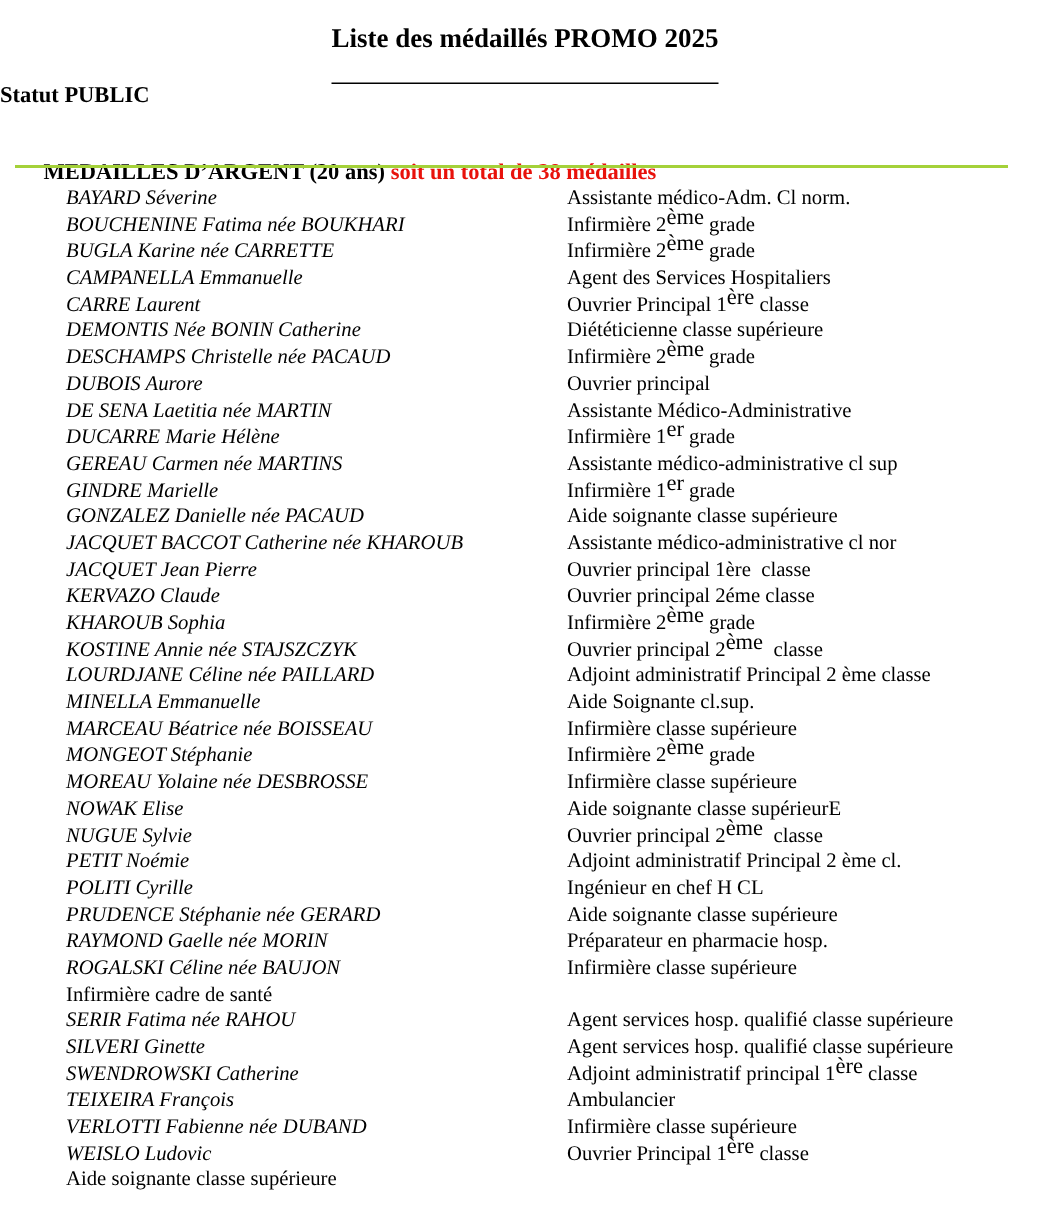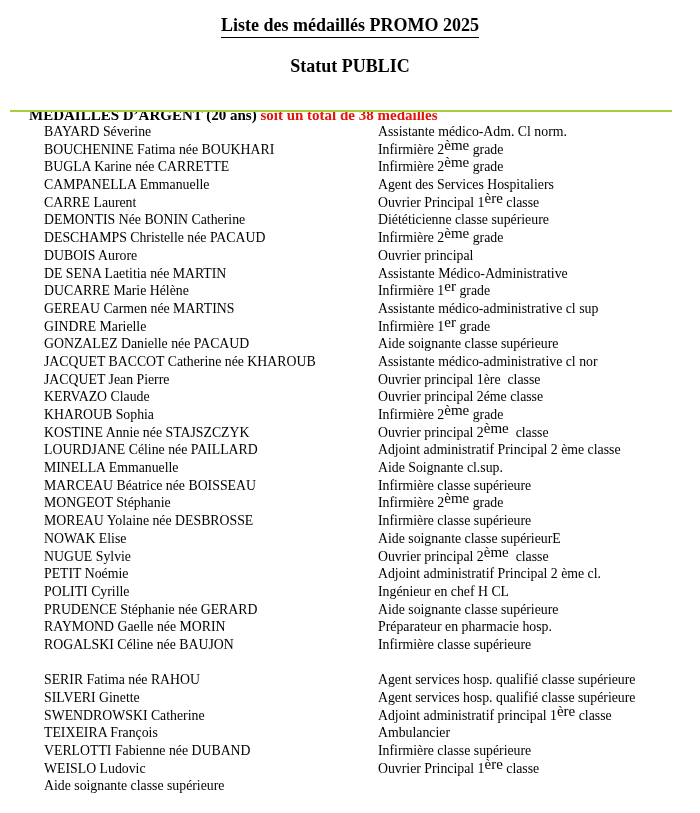--- a/index.html
+++ b/index.html
@@ -21,29 +21,28 @@
     top: 15px;
     left: 0;
     width: 100%;
     text-align: center;
     font-size: 18px;
     font-weight: bold;
   }
   .title .underlined {
     display: inline-block;
     border-bottom: 1.6px solid #000;
-    padding-bottom: 1px;
+    padding-bottom: 19px;
   }
   .subtitle {
     position: absolute;
     top: 56px;
     left: 0;
     width: 100%;
-    text-align: center;
-    font-size: 18px;
+    font-size: 15px;
     font-weight: bold;
   }
   .section-heading {
     position: absolute;
     top: 90px;
     left: 14px;
     font-size: 15px;
     font-weight: bold;
     white-space: pre-wrap;
   }
@@ -68,20 +67,21 @@
   .row {
     display: flex;
     height: 17.7px;
     line-height: 17.7px;
     font-size: 13.8px;
   }
   .row .name {
     width: 334px;
     white-space: pre-wrap;
     overflow: visible;
+    font-style: italic;
   }
   .row .role {
     flex: 1;
     white-space: pre-wrap;
   }
   sup {
     font-size: 15px;
     line-height: 0;
     vertical-align: 4.5px;
   }
@@ -248,20 +248,21 @@
     <span class="name">RAYMOND Gaelle née MORIN</span>
     <span class="role">Préparateur en pharmacie hosp.</span>
   </div>
 
   <div class="row">
     <span class="name">ROGALSKI Céline née BAUJON</span>
     <span class="role">Infirmière classe supérieure</span>
   </div>
 
   <div class="row">
+    <span class="role">Infirmière cadre de santé</span>
   </div>
 
   <div class="row">
     <span class="name">SERIR Fatima née RAHOU</span>
     <span class="role">Agent services hosp. qualifié classe supérieure</span>
   </div>
 
   <div class="row">
     <span class="name">SILVERI Ginette</span>
     <span class="role">Agent services hosp. qualifié classe supérieure</span>

